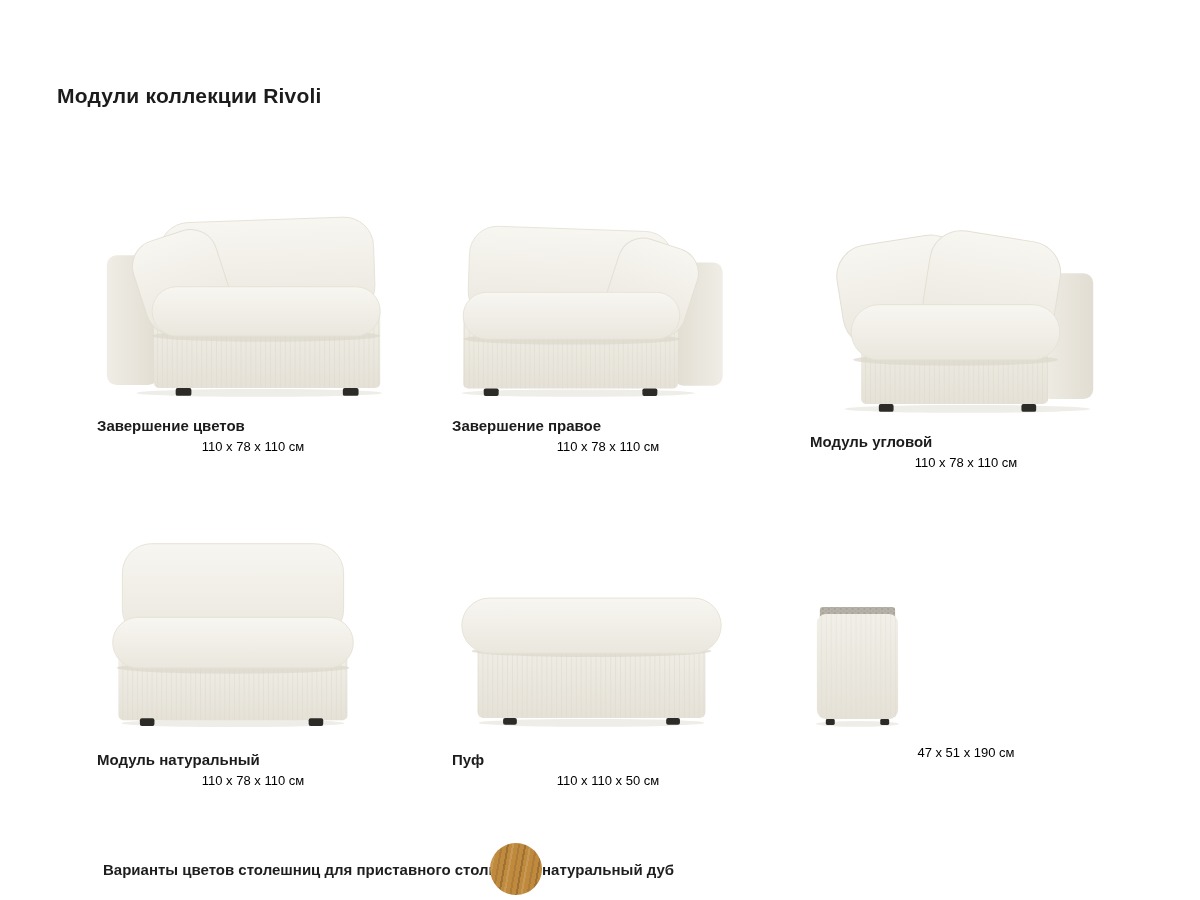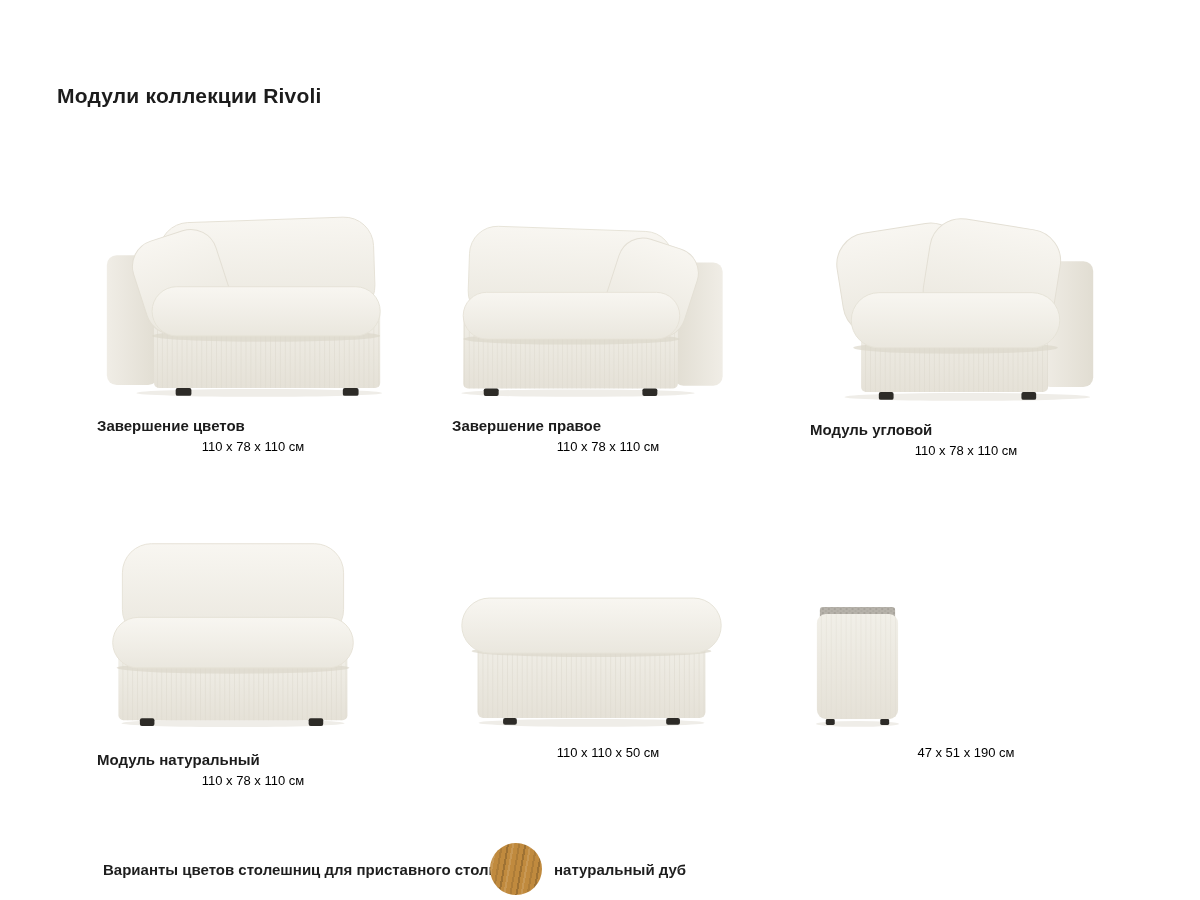--- a/index.html
+++ b/index.html
@@ -3,34 +3,34 @@
 <meta charset="utf-8">
 <style>
   html,body{margin:0;padding:0;background:#fff;}
   .page{position:relative;width:1200px;height:900px;background:#fff;overflow:hidden;
         font-family:"Liberation Sans", sans-serif;color:#1e1e1e;margin-top:40px;}
   .title{position:absolute;left:57px;top:44px;margin:0;font-size:21px;font-weight:600;
          letter-spacing:.2px;color:#1c1c1c;}
   .card{position:absolute;width:312px;}
   .card-0{left:97px;top:148px}
   .card-1{left:452px;top:148px}
-  .card-2{left:810px;top:152px}
+  .card-2{left:810px;top:164px}
   .card-3{left:97px;top:480px}
   .card-4{left:452px;top:480px}
   .card-5{left:810px;top:480px}
   .img-box{display:flex;align-items:flex-end;}
   .row1 .img-box{height:220px}
   .row2 .img-box{height:222px}
   .row1 .img-box svg{margin-bottom:8px}
   .row2 .img-box svg{margin-bottom:14px}
   .prod-name{margin-top:7px;font-size:15px;line-height:21px;font-weight:600;color:#1c1c1c;}
   .prod-dims{font-size:13px;line-height:21px;font-weight:400;color:#000000;text-align:center;}
   .tabletop-label{position:absolute;left:103px;top:803px;height:52px;display:flex;
                   align-items:center;font-size:15px;font-weight:600;color:#1e1e1e;}
-  .swatch{position:absolute;top:803px;height:52px;display:flex;align-items:center;gap:12px;}
+  .swatch{position:absolute;top:803px;height:52px;display:flex;align-items:center;}
   .swatch-0{left:490px}
   .swatch-1{left:698px}
   .swatch-2{left:874px}
   .swatch-circle{width:52px;height:52px;border-radius:50%;position:relative;overflow:hidden;flex:0 0 auto;}
   .swatch-circle::after{content:'';position:absolute;inset:0;border-radius:50%;
      background:repeating-linear-gradient(100deg,
         rgba(0,0,0,.18) 0 2px, rgba(0,0,0,0) 2px 5px,
         rgba(255,255,255,.12) 5px 7px, rgba(0,0,0,0) 7px 11px,
         rgba(0,0,0,.10) 11px 13px, rgba(0,0,0,0) 13px 17px);}
   .swatch-name{font-size:15px;font-weight:600;color:#1e1e1e;white-space:nowrap;}
@@ -147,20 +147,21 @@
       <svg width="280" height="138" viewBox="0 0 285 140">
         <ellipse cx="142" cy="135" rx="115" ry="4" fill="#efede8"></ellipse>
         <rect x="26" y="48" width="232" height="82" rx="6" fill="url(#g-base)"></rect>
         <rect x="26" y="48" width="232" height="82" rx="6" fill="url(#cord)" opacity="0.55"></rect>
         <ellipse cx="142" cy="62" rx="122" ry="6" fill="#dbd7cb" opacity="0.7"></ellipse>
         <rect x="10" y="8" width="264" height="56" rx="28" fill="url(#g-pillow)" stroke="#e6e2d7" stroke-width="1"></rect>
         <rect x="52" y="130" width="14" height="7" rx="2" fill="#2d2b27"></rect>
         <rect x="218" y="130" width="14" height="7" rx="2" fill="#2d2b27"></rect>
       </svg>
     </div>
+    <div class="prod-name">Пуф</div>
     <div class="prod-dims">110 x 110 x 50 см</div>
   </div>
 
   <div class="card card-5 row2">
     <div class="img-box">
       <svg width="95" height="124" viewBox="0 0 96 125">
         <ellipse cx="48" cy="121" rx="42" ry="3" fill="#efede8"></ellipse>
         <rect x="10" y="3" width="76" height="14" rx="3" fill="#b6b2aa"></rect>
         <rect x="10" y="3" width="76" height="14" rx="3" fill="url(#speck)" opacity="0.8"></rect>
         <rect x="7" y="10" width="82" height="106" rx="9" fill="url(#g-base)"></rect>

